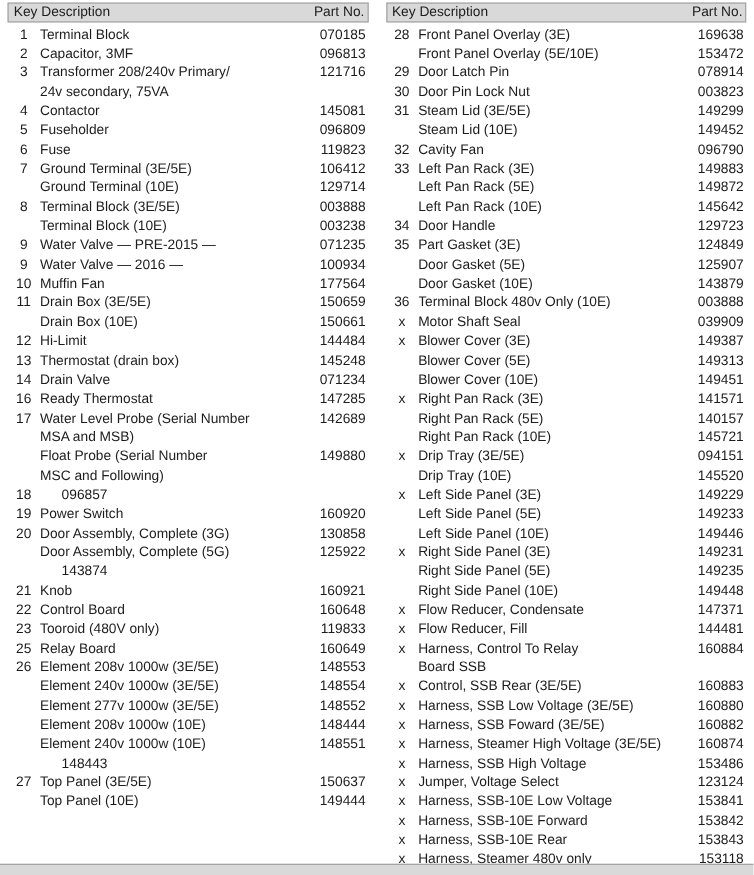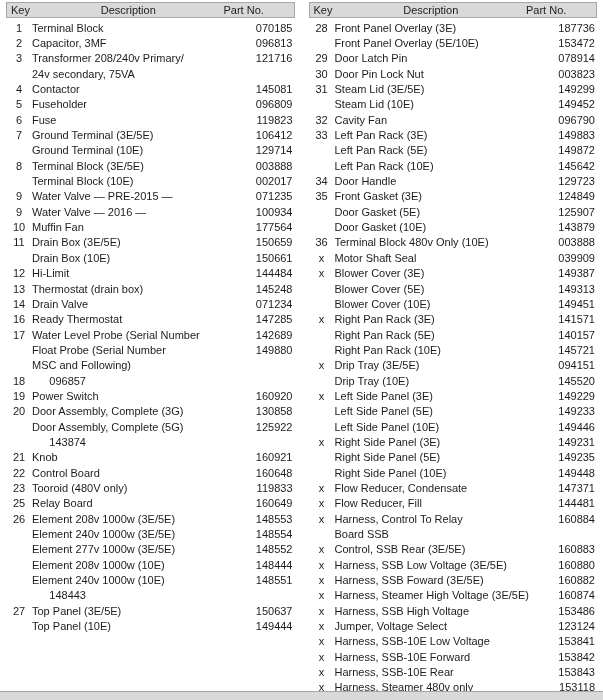--- a/index.html
+++ b/index.html
@@ -19,22 +19,22 @@
   .col { flex: 1 1 0; min-width: 0; }
   .thead {
     display: flex;
     align-items: center;
     height: 16px;
     background: #d9d9d9;
     border: 1px solid #a6a6a6;
     box-sizing: border-box;
   }
   .thead .key   { width: 26px; padding-left: 4px; box-sizing: border-box; text-align: left; }
-  .thead .desc  { flex: 1; text-align: center; }
-  .thead .part  { width: 54px; padding-right: 16px; }
+  .thead .desc  { flex: 1; text-align: left; }
+  .thead .part  { width: 54px; text-align: right; padding-right: 2px; }
   .tbody { padding-top: 2px; }
   .row {
     display: flex;
     align-items: center;
     height: 15.35px;
     white-space: nowrap;
   }
   .row .key  { width: 26px; text-align: center; flex: 0 0 auto; }
   .row .desc { flex: 1 1 auto; overflow: hidden; text-align: left; }
   .row .part { width: 54px; flex: 0 0 auto; text-align: right; padding-right: 2px; }
@@ -105,21 +105,21 @@
             <span class="part">129714</span>
           </div>
           <div class="row">
             <span class="key">8</span>
             <span class="desc">Terminal Block (3E/5E)</span>
             <span class="part">003888</span>
           </div>
           <div class="row">
             <span class="key"></span>
             <span class="desc">Terminal Block (10E)</span>
-            <span class="part">002017</span>
+            <span class="part">003238</span>
           </div>
           <div class="row">
             <span class="key">9</span>
             <span class="desc">Water Valve — PRE-2015 —</span>
             <span class="part">071235</span>
           </div>
           <div class="row">
             <span class="key">9</span>
             <span class="desc">Water Valve — 2016 —</span>
             <span class="part">100934</span>
@@ -156,20 +156,25 @@
           </div>
           <div class="row">
             <span class="key">16</span>
             <span class="desc">Ready Thermostat</span>
             <span class="part">147285</span>
           </div>
           <div class="row">
             <span class="key">17</span>
             <span class="desc">Water Level Probe (Serial Number</span>
             <span class="part">142689</span>
+          </div>
+          <div class="row">
+            <span class="key"></span>
+            <span class="desc">MSA and MSB)</span>
+            <span class="part"></span>
           </div>
           <div class="row">
             <span class="key"></span>
             <span class="desc">Float Probe (Serial Number</span>
             <span class="part">149880</span>
           </div>
           <div class="row">
             <span class="key"></span>
             <span class="desc">MSC and Following)</span>
             <span class="part"></span>
@@ -262,21 +267,21 @@
     <div class="col">
       <div class="thead">
         <span class="key">Key</span>
         <span class="desc">Description</span>
         <span class="part">Part No.</span>
       </div>
       <div class="tbody" id="right-body">
           <div class="row">
             <span class="key">28</span>
             <span class="desc">Front Panel Overlay (3E)</span>
-            <span class="part">187736</span>
+            <span class="part">169638</span>
           </div>
           <div class="row">
             <span class="key"></span>
             <span class="desc">Front Panel Overlay (5E/10E)</span>
             <span class="part">153472</span>
           </div>
           <div class="row">
             <span class="key">29</span>
             <span class="desc">Door Latch Pin</span>
             <span class="part">078914</span>
@@ -316,21 +321,21 @@
             <span class="desc">Left Pan Rack (10E)</span>
             <span class="part">145642</span>
           </div>
           <div class="row">
             <span class="key">34</span>
             <span class="desc">Door Handle</span>
             <span class="part">129723</span>
           </div>
           <div class="row">
             <span class="key">35</span>
-            <span class="desc">Front Gasket (3E)</span>
+            <span class="desc">Part Gasket (3E)</span>
             <span class="part">124849</span>
           </div>
           <div class="row">
             <span class="key"></span>
             <span class="desc">Door Gasket (5E)</span>
             <span class="part">125907</span>
           </div>
           <div class="row">
             <span class="key"></span>
             <span class="desc">Door Gasket (10E)</span>

